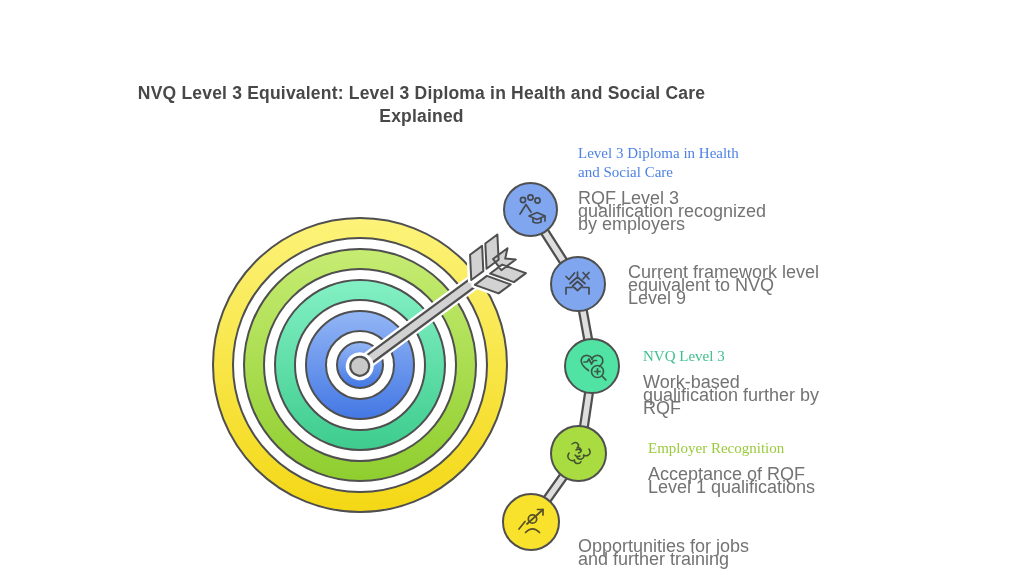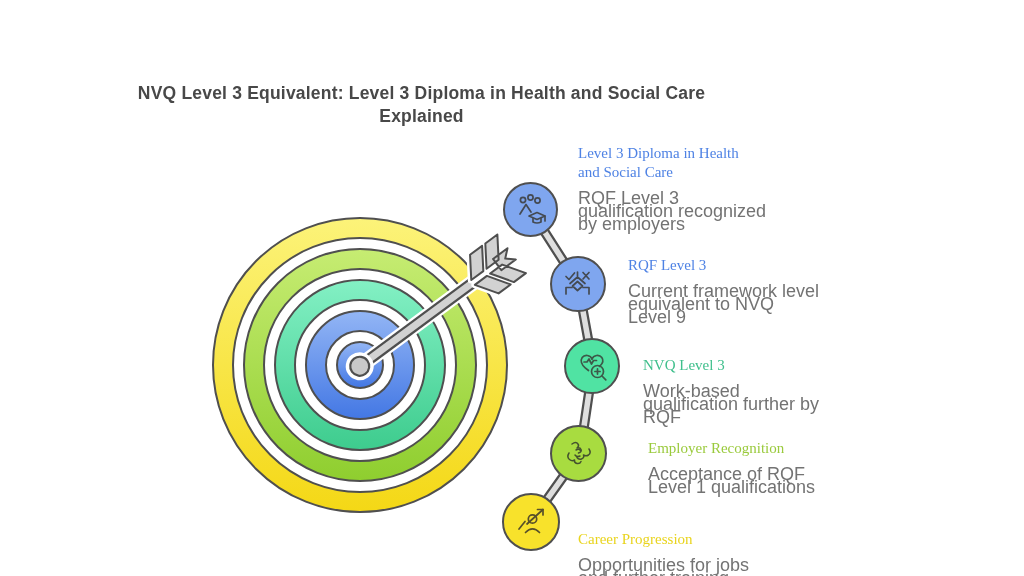--- a/index.html
+++ b/index.html
@@ -38,21 +38,21 @@
   .nc1{left:503px;top:136px;width:55px;height:55px;}
   .nc2{left:550px;top:210px;width:56px;height:56px;}
   .nc3{left:564px;top:292px;width:56px;height:56px;}
   .nc4{left:550px;top:379px;width:57px;height:57px;}
   .nc5{left:502px;top:447px;width:58px;height:58px;}
 
   
   .node-text{position:absolute;}
   .nt1{left:578px;top:98px;}
   .nt2{left:628px;top:210px;}
-  .nt3{left:643px;top:310px;}
+  .nt3{left:643px;top:301px;}
   .nt4{left:648px;top:393px;}
   .nt5{left:578px;top:484px;}
   .node-heading{font-size:15px;line-height:19px;font-weight:500;width:175px;font-family:Liberation Serif, serif;}
   .node-desc{margin-top:10px;font-size:18px;line-height:13px;color:#737373;width:192px;}
 </style>
 </head>
 <body>
 
 <div class="canvas">
 
@@ -151,32 +151,30 @@
       <path d="M12.5,28.5 q7,-7 14,0"></path>
     </svg>
   </div>
 
   <div class="node-text nt1">
     <div class="node-heading" style="color: rgb(78, 130, 228);">Level 3 Diploma in Health and Social Care</div>
     <div class="node-desc">RQF Level 3 qualification recognized by employers</div>
   </div>
 
   <div class="node-text nt2">
-    <div class="node-heading" style="color: rgb(78, 130, 228);">RQF Level 3</div>
     <div class="node-desc">Current framework level equivalent to NVQ Level 9</div>
   </div>
 
   <div class="node-text nt3">
     <div class="node-heading" style="color: rgb(63, 191, 140);">NVQ Level 3</div>
     <div class="node-desc">Work-based qualification further by RQF</div>
   </div>
 
   <div class="node-text nt4">
     <div class="node-heading" style="color: rgb(154, 202, 60);">Employer Recognition</div>
     <div class="node-desc">Acceptance of RQF Level 1 qualifications</div>
   </div>
 
   <div class="node-text nt5">
-    <div class="node-heading" style="color: rgb(233, 212, 30);">Career Progression</div>
     <div class="node-desc">Opportunities for jobs and further training</div>
   </div>
 
 </div>
 
 </body></html>

